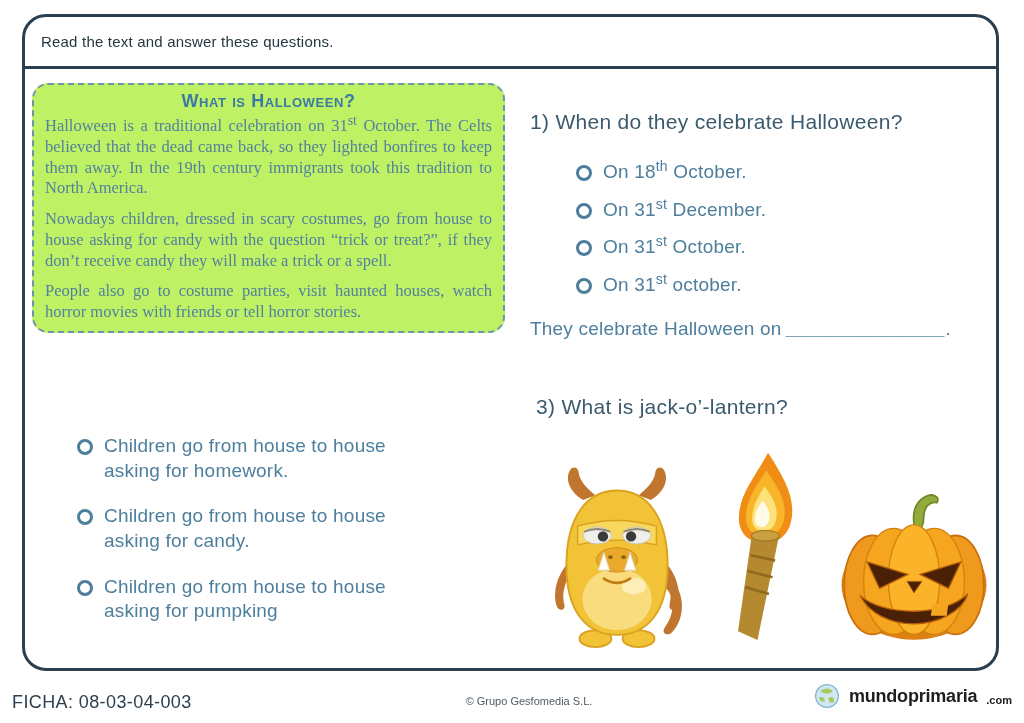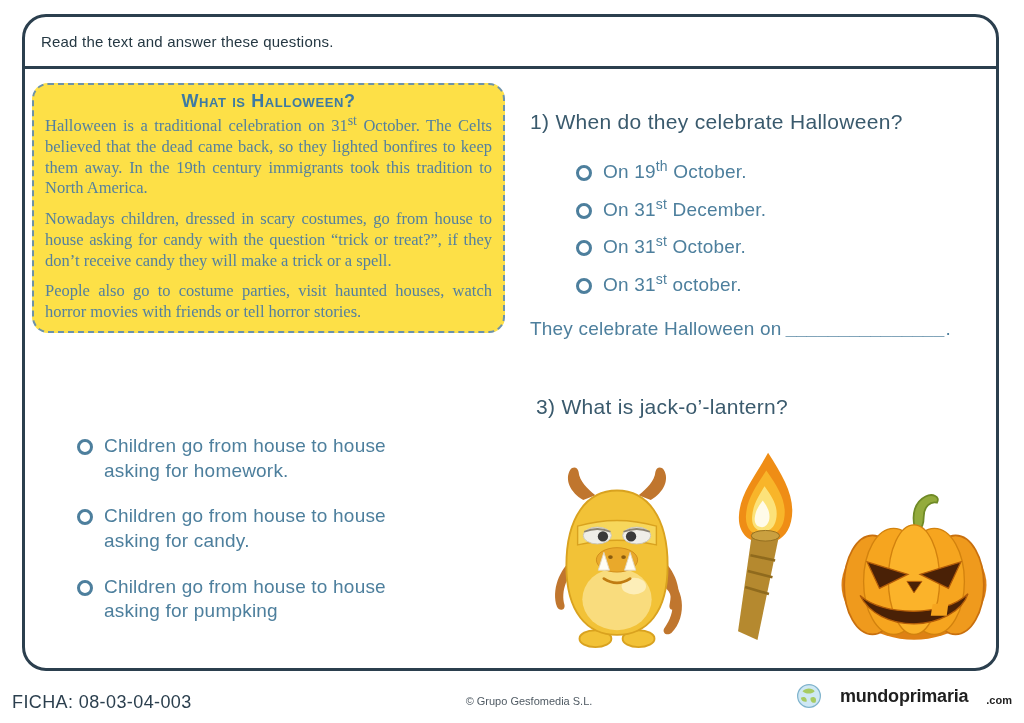--- a/index.html
+++ b/index.html
@@ -15,21 +15,21 @@
   .instruction-bar{
     position:absolute;left:0;top:0;width:100%;height:52px;
     border-bottom:3px solid #2b3f4e;display:flex;align-items:center;
     box-sizing:border-box;padding-left:16px;
   }
   .instruction-bar span{font-size:15px;color:#253843;letter-spacing:.2px;}
   
   .reading-box{
     position:absolute;left:7px;top:66px;width:447px;
     border:2px dashed #6d92a9;border-radius:16px;
-    padding:4px 11px 6px 11px;box-sizing:content-box;background:#fde047;
+    padding:4px 11px 6px 11px;box-sizing:content-box;background:#bef264;
   }
   .reading-title{
     text-align:center;font-weight:bold;font-size:18px;color:#3d7aa3;
     font-variant:small-caps;letter-spacing:.6px;margin:2px 0 4px 0;
   }
   .reading-box p{
     margin:0 0 10px 0;font-family:"Liberation Serif",serif;
     font-size:16.5px;line-height:1.26;color:#54809f;text-align:justify;
   }
   .reading-box p:last-child{margin-bottom:2px;}
@@ -52,21 +52,21 @@
   #q2{position:absolute;left:23px;top:381px;width:455px;}
   #q2 .opts{margin:36px 0 0 29px;}
   #q2 .opt{margin-bottom:21px;width:350px;}
   #q3{position:absolute;left:511px;top:378px;width:468px;}
   .images-row{
     margin-top:26px;display:flex;align-items:flex-end;gap:16px;padding-left:6px;
   }
   
   .ficha{position:absolute;left:12px;top:692px;font-size:18px;color:#2b3f4e;letter-spacing:.4px;}
   .copyright{position:absolute;left:17px;top:695px;width:100%;text-align:center;font-size:11px;color:#4f5a63;}
-  .brand{position:absolute;right:12px;top:683px;display:flex;align-items:center;gap:18px;}
+  .brand{position:absolute;right:12px;top:683px;display:flex;align-items:center;gap:9px;}
   .brand-name{font-size:18px;font-weight:bold;color:#1f1f1f;letter-spacing:-.2px;}
   .brand-tld{font-size:11px;font-weight:bold;color:#1f1f1f;margin-top:7px;}
 </style>
 </head>
 <body>
 
 <div class="frame">
 
   <div class="instruction-bar">
     <span>Read the text and answer these questions.</span>
@@ -77,21 +77,21 @@
     <p><span>Halloween is a traditional celebration on 31</span><sup>st</sup><span> October. The Celts believed that the dead came back, so they lighted bonfires to keep them away. In the 19th century immigrants took this tradition to North America.</span></p>
     <p><span>Nowadays children, dressed in scary costumes, go from house to house asking for candy with the question “trick or treat?”, if they don’t receive candy they will make a trick or a spell.</span></p>
     <p><span>People also go to costume parties, visit haunted houses, watch horror movies with friends or tell horror stories.</span></p>
   </div>
 
   <div id="q1">
     <div class="q-title">1) When do they celebrate Halloween?</div>
     <div class="opts">
       <div class="opt">
         <span class="radio"></span>
-        <span><span>On 19</span><sup>th</sup><span> October.</span></span>
+        <span><span>On 18</span><sup>th</sup><span> October.</span></span>
       </div>
       <div class="opt">
         <span class="radio"></span>
         <span><span>On 31</span><sup>st</sup><span> December.</span></span>
       </div>
       <div class="opt">
         <span class="radio"></span>
         <span><span>On 31</span><sup>st</sup><span> October.</span></span>
       </div>
       <div class="opt">

